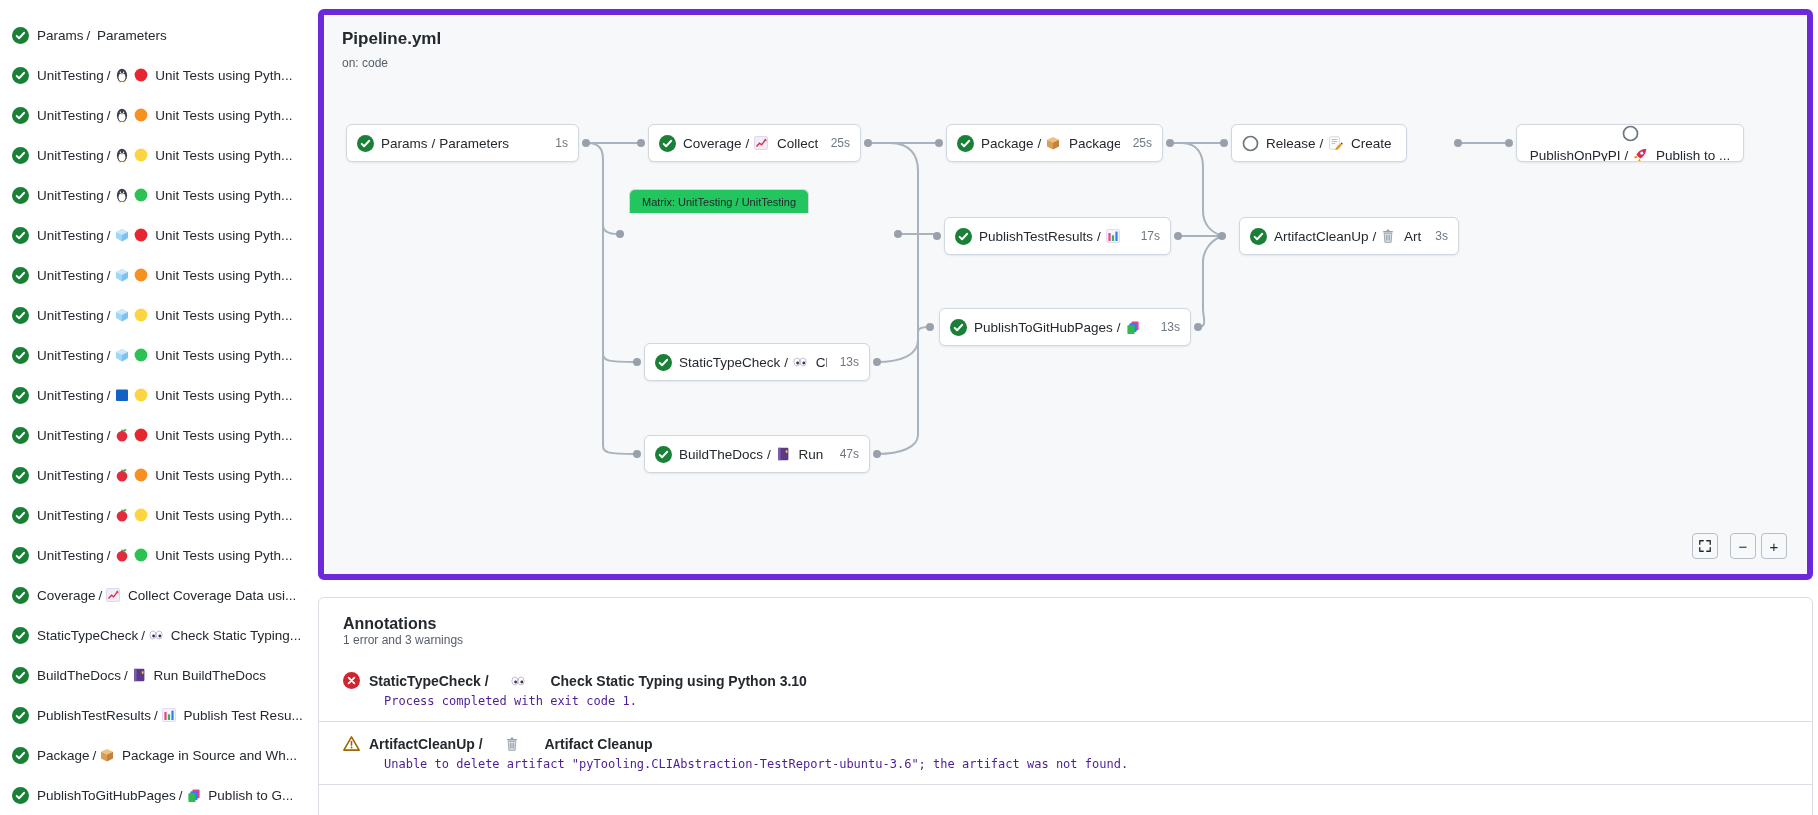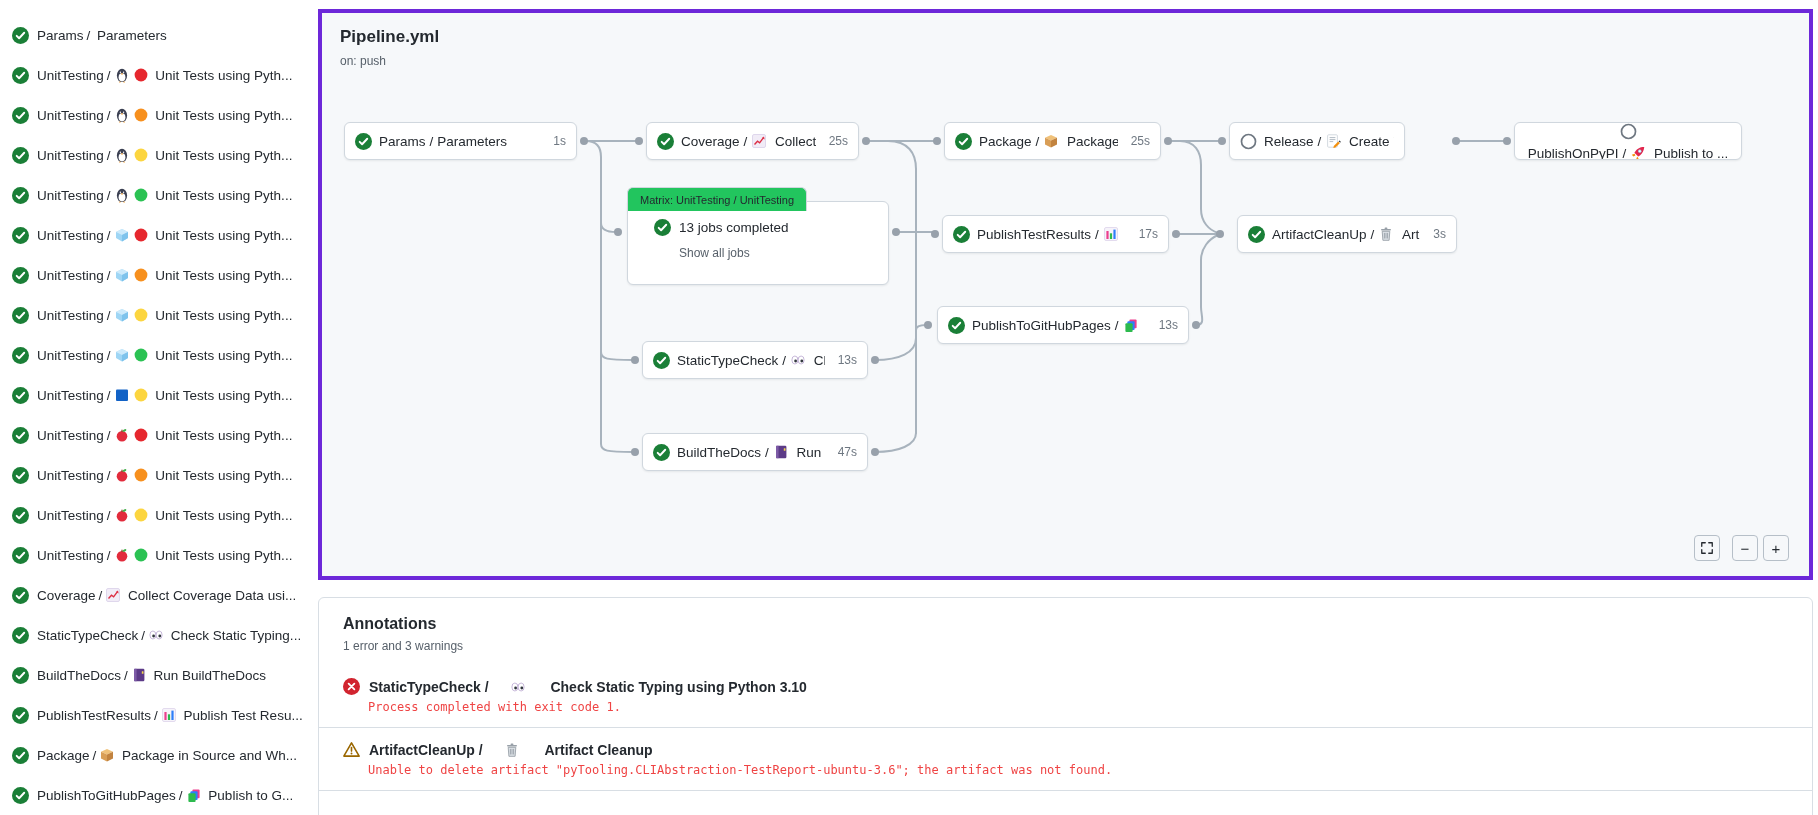--- a/index.html
+++ b/index.html
@@ -11,21 +11,21 @@
   .side-row{display:flex;align-items:center;height:40px;padding:0 4px 0 12px;gap:8px;
             font-size:13.5px;white-space:nowrap;overflow:hidden;cursor:pointer;}
   .side-row .txt{display:flex;align-items:center;gap:3px;overflow:hidden;}
   .emo{display:inline-flex;width:16px;height:16px;flex:none;}
   .emo svg{width:16px;height:16px;}
   .st-ic{display:inline-flex;width:17px;height:17px;flex:none;}
   .st-ic svg{width:17px;height:17px;}
 
   
   .graph-panel{position:absolute;left:318px;top:9px;width:1495px;height:571px;box-sizing:border-box;
-               background:#f6f8fa;border:4px solid #6d28d9;border-radius:0;padding-left:20px;}
+               background:#f6f8fa;border:6px solid #6d28d9;border-radius:6px;padding-left:20px;}
   .gp-title{position:absolute;left:18px;top:14px;margin:0;font-size:17px;font-weight:700;}
   .gp-trigger{position:absolute;left:18px;top:41px;font-size:12px;color:#57606a;}
   svg.edges{position:absolute;left:0;top:0;width:1495px;height:571px;pointer-events:none;}
 
   .card{position:absolute;height:38px;background:#fff;border:1px solid #d0d7de;border-radius:6px;
         box-shadow:0 1px 2px rgba(31,35,40,.08);display:flex;align-items:center;
         padding:0 10px;box-sizing:border-box;gap:7px;font-size:13.5px;cursor:pointer;}
   .card .title{display:flex;align-items:center;gap:4px;white-space:nowrap;overflow:hidden;}
   .card .dur{margin-left:auto;font-size:12px;color:#6e7781;flex:none;padding-left:6px;}
 
@@ -42,26 +42,26 @@
   .zgroup{display:flex;gap:5px;}
   .zbtn{width:26px;height:26px;display:flex;align-items:center;justify-content:center;
         background:#f6f8fa;border:1px solid #b6bfc8;border-radius:4px;cursor:pointer;
         font-size:15px;line-height:1;color:#24292f;padding:0;font-family:inherit;}
 
   
   .annotations{position:absolute;left:318px;top:597px;width:1495px;height:282px;box-sizing:border-box;
                background:#fff;border:1px solid #d8dee4;border-radius:6px;overflow:hidden;}
   .ann-head{padding:17px 24px 12px 24px;}
   .ann-title{margin:0;font-size:16px;font-weight:700;}
-  .ann-sub{margin-top:6px;font-size:12px;color:#57606a;}
+  .ann-sub{margin-top:0;font-size:12px;color:#57606a;}
   .ann-row{padding:13px 24px 13px 24px;border-bottom:1px solid #d8dee4;}
   .ann-row:first-of-type{border-top:none;}
   .ann-line{display:flex;align-items:center;gap:9px;font-size:14px;font-weight:700;}
   .ann-line .plain{font-weight:700;display:flex;align-items:center;gap:21px;white-space:nowrap;}
-  .ann-msg{margin:5px 0 0 25px;font-family:"DejaVu Sans Mono",monospace;font-size:12px;color:#ef4444;}
+  .ann-msg{margin:5px 0 0 41px;font-family:"DejaVu Sans Mono",monospace;font-size:12px;color:#4c1d95;}
 </style>
 </head>
 <body>
 
 <div class="stage">
 
   <aside class="sidebar" id="sidebar">
       <div class="side-row">
         <span class="st-ic">
           <svg viewBox="0 0 16 16">
@@ -533,21 +533,21 @@
               <rect x="2.4" y="6.2" width="7.2" height="8.8" rx="1" fill="#2dba4e"></rect>
             </svg>
           </span>
           <span>&nbsp;Publish to G...</span>
         </span>
       </div>
     </aside>
 
   <section class="graph-panel">
     <h2 class="gp-title">Pipeline.yml</h2>
-    <div class="gp-trigger">on: push</div>
+    <div class="gp-trigger">on: code</div>
 
     <svg class="edges" viewBox="0 0 1495 571">
       <g fill="none" stroke="#a8b3bd" stroke-width="2" stroke-linecap="round">
         <path d="M262,128 H317"></path>
         <path d="M264,128 C275,128 279,135 279,144 V210 C279,217 285,219 294,219"></path>
         <path d="M279,210 V339 C279,346 285,347 311,347"></path>
         <path d="M279,339 V431 C279,438 285,439 311,439"></path>
         <path d="M544,128 H615"></path>
         <path d="M566,128 C586,128 594,140 594,156"></path>
         <path d="M594,156 V420"></path>
@@ -784,32 +784,20 @@
                 <rect x="10.8" y="4.2" width="1.7" height="2.6" rx=".4" fill="#f4d64e"></rect>
               </svg>
             </span>
             <span>&nbsp;Run Buil...</span>
           </span>
           <span class="dur">47s</span>
         </div>
       </div>
 
     <div class="matrix-tab">Matrix: UnitTesting / UnitTesting</div>
-    <div class="matrix-box">
-      <div class="mrow">
-        <span class="st-ic" id="matrix-check">
-            <svg viewBox="0 0 16 16">
-              <circle cx="8" cy="8" r="8" fill="#1a7f37"></circle>
-              <path d="M4.4 8.3l2.3 2.3 4.8-5.2" stroke="#fff" stroke-width="1.8" fill="none" stroke-linecap="round" stroke-linejoin="round"></path>
-            </svg>
-          </span>
-        <span>13 jobs completed</span>
-      </div>
-      <a class="showall">Show all jobs</a>
-    </div>
 
     <div class="zoombar">
       <button class="zbtn">
         <svg viewBox="0 0 16 16" width="14" height="14">
           <path d="M2 6V2h4M10 2h4v4M14 10v4h-4M6 14H2v-4" fill="none" stroke="#24292f" stroke-width="1.5" stroke-linecap="round" stroke-linejoin="round"></path>
         </svg>
       </button>
       <div class="zgroup">
         <button class="zbtn">−</button>
         <button class="zbtn">+</button>

